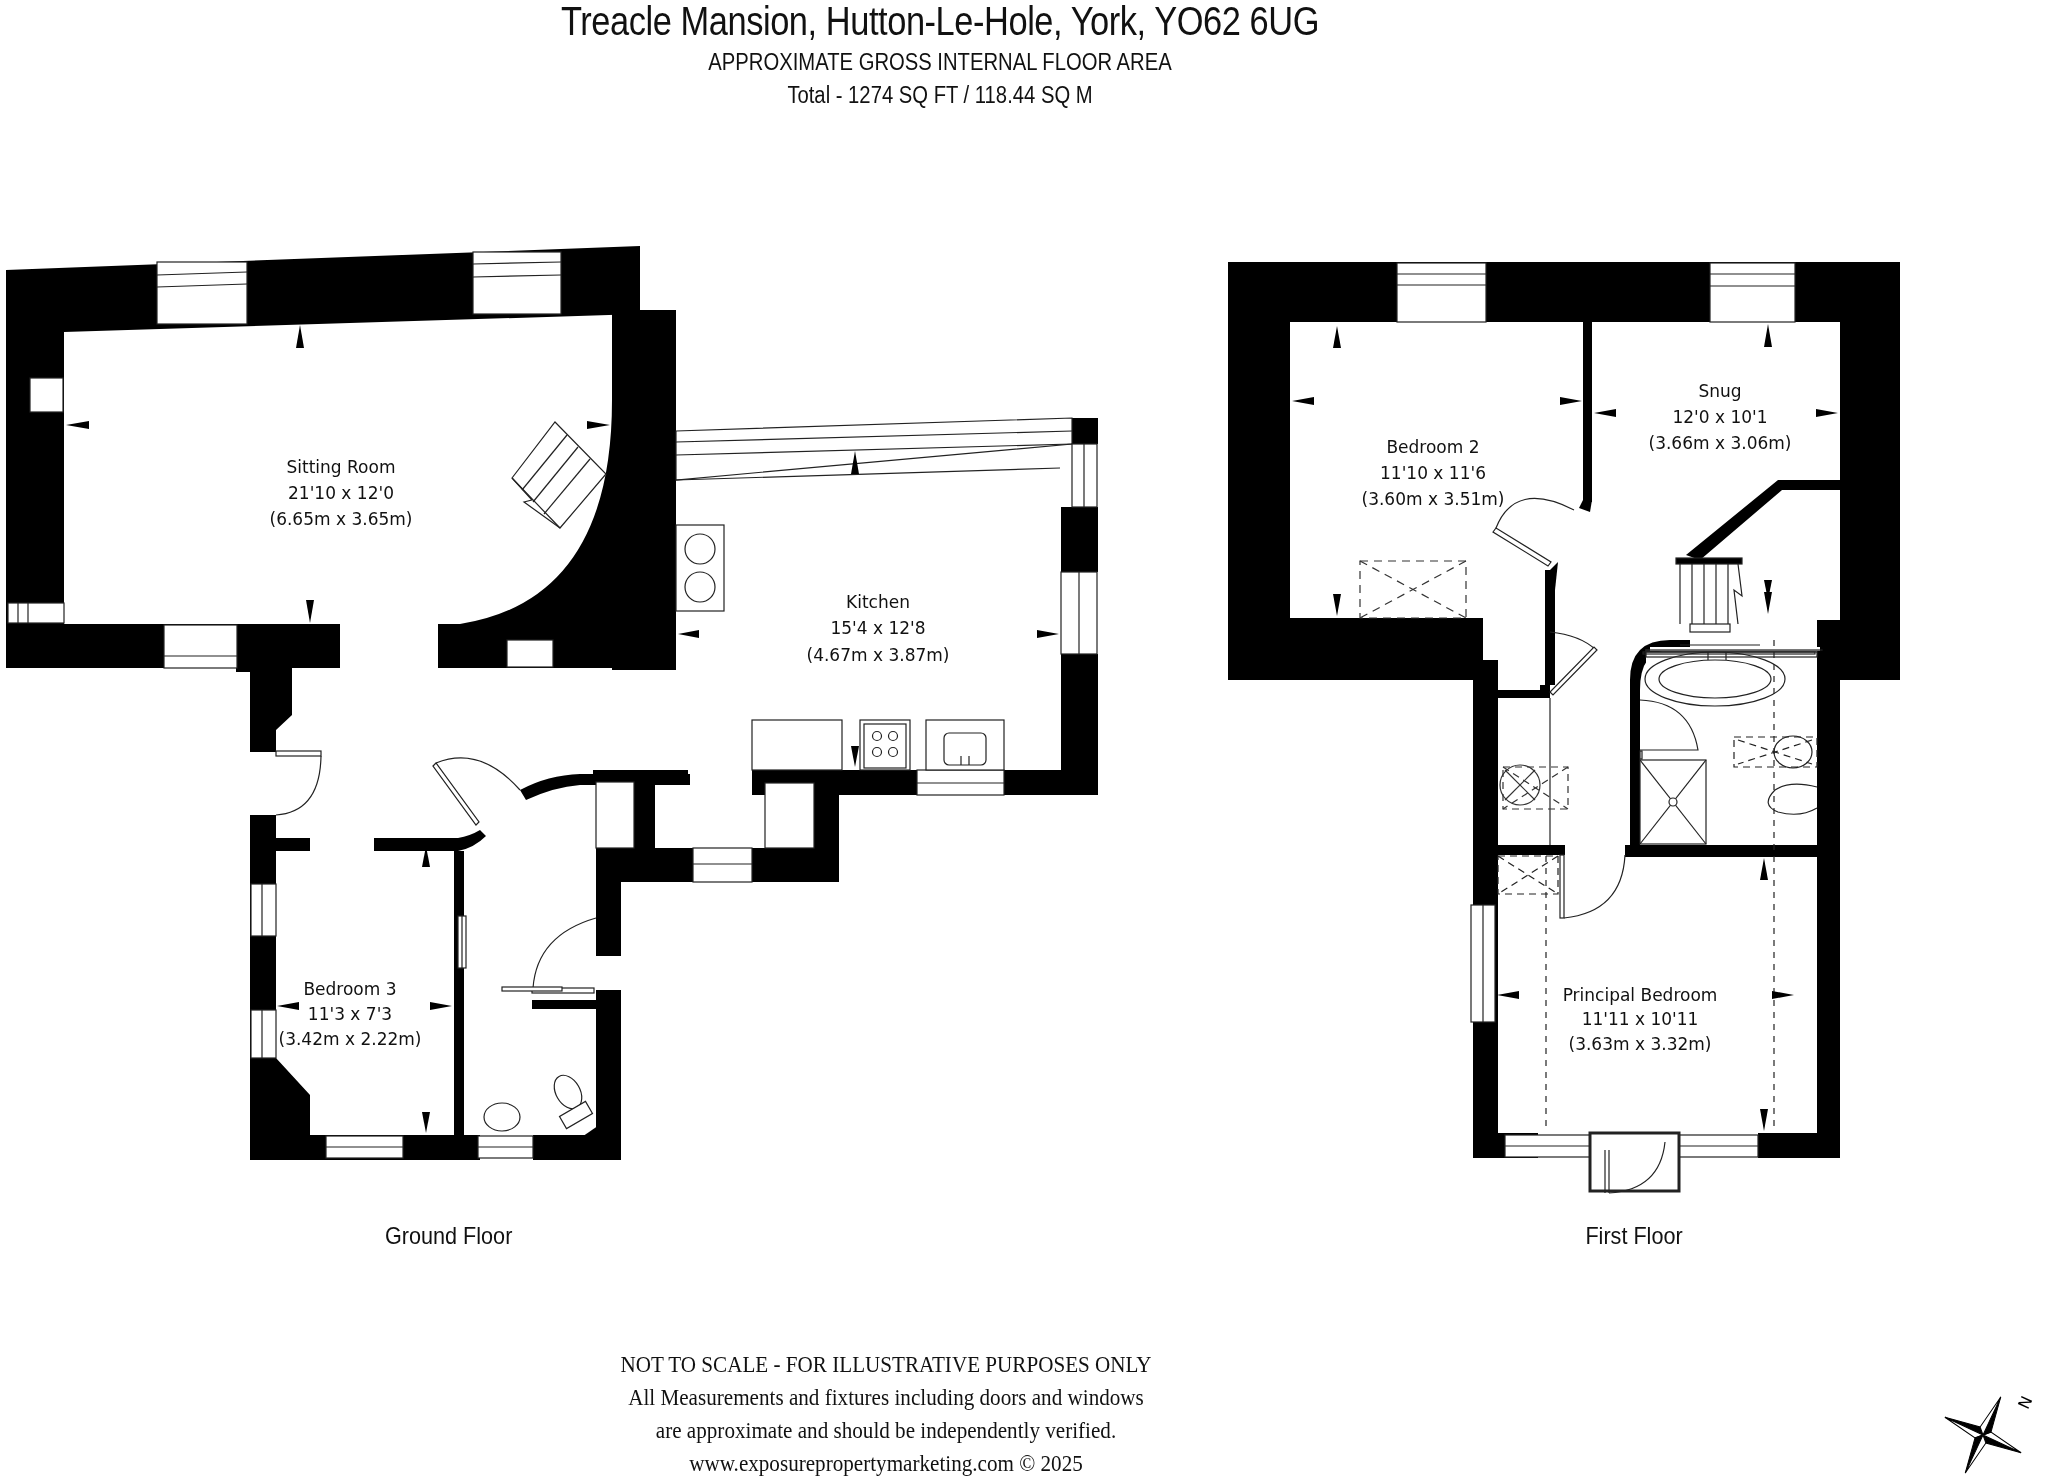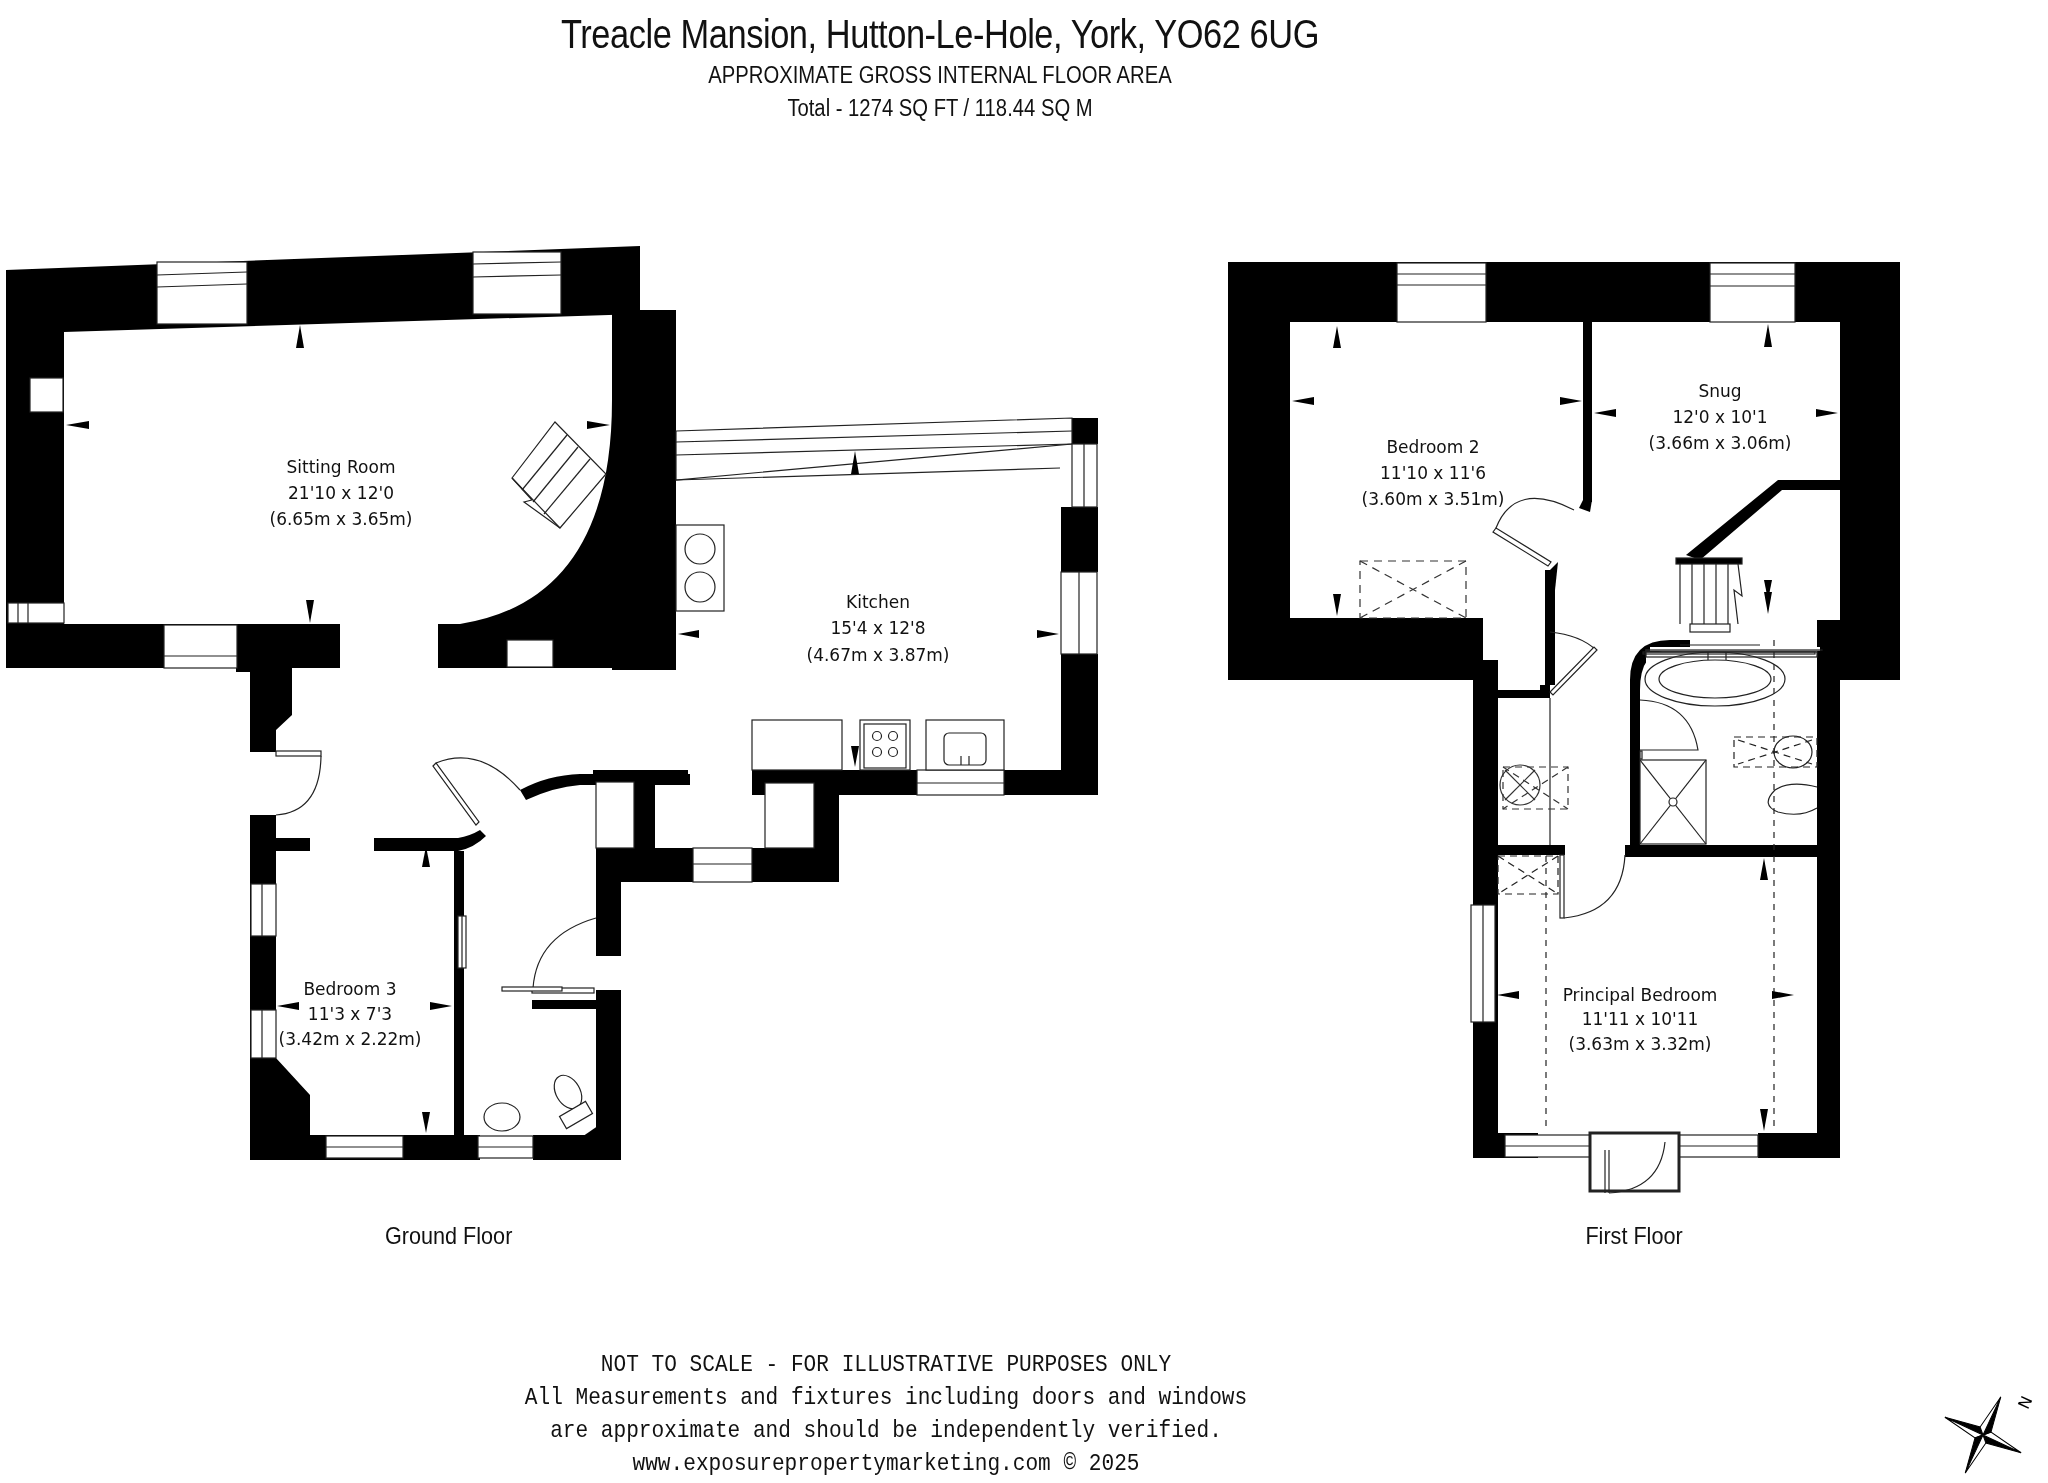--- a/index.html
+++ b/index.html
@@ -1,25 +1,25 @@
 <!DOCTYPE html>
 <html><head>
 <meta charset="utf-8">
 <style>
   html, body { margin:0; padding:0; background:#ffffff; }
   body { width:2048px; height:1483px; position:relative; overflow:hidden;
          font-family: "DejaVu Sans Condensed", "DejaVu Sans", "Liberation Sans", sans-serif; color:#111; }
-  .header { position:absolute; top:14px; left:0; width:1880px; text-align:center; }
+  .header { position:absolute; top:1px; left:0; width:1880px; text-align:center; }
   .title { font-size:40px; line-height:40px; margin-top:0px; letter-spacing:-0.5px; font-family:"Liberation Sans", sans-serif; transform:scaleX(0.86); }
   .subtitle { font-size:23px; line-height:28px; margin-top:7px; font-family:"Liberation Sans", sans-serif; transform:scaleX(0.88); }
   .total { font-size:23px; line-height:28px; margin-top:5px; font-family:"Liberation Sans", sans-serif; transform:scaleX(0.88); }
   svg.plan { position:absolute; top:0; left:0; }
   .room-label { font-family:"DejaVu Sans", sans-serif; font-size:17px; fill:#111; }
   .floor-label { position:absolute; font-size:24px; font-family:"Liberation Sans", sans-serif; transform:scaleX(0.9); }
-  .footer { position:absolute; top:1348px; left:0; width:1772px; text-align:center; font-family:Liberation Mono, monospace; }
+  .footer { position:absolute; top:1348px; left:0; width:1772px; text-align:center; font-family:Liberation Serif, serif; }
   .footer div { font-size:24px; line-height:33px; transform:scaleX(0.88); }
   .compass { position:absolute; left:1938px; top:1380px; }
 </style>
 </head>
 <body>
 
 <div class="header">
   <div class="title">Treacle Mansion, Hutton-Le-Hole, York, YO62 6UG</div>
   <div class="subtitle">APPROXIMATE GROSS INTERNAL FLOOR AREA</div>
   <div class="total">Total - 1274 SQ FT / 118.44 SQ M</div>

